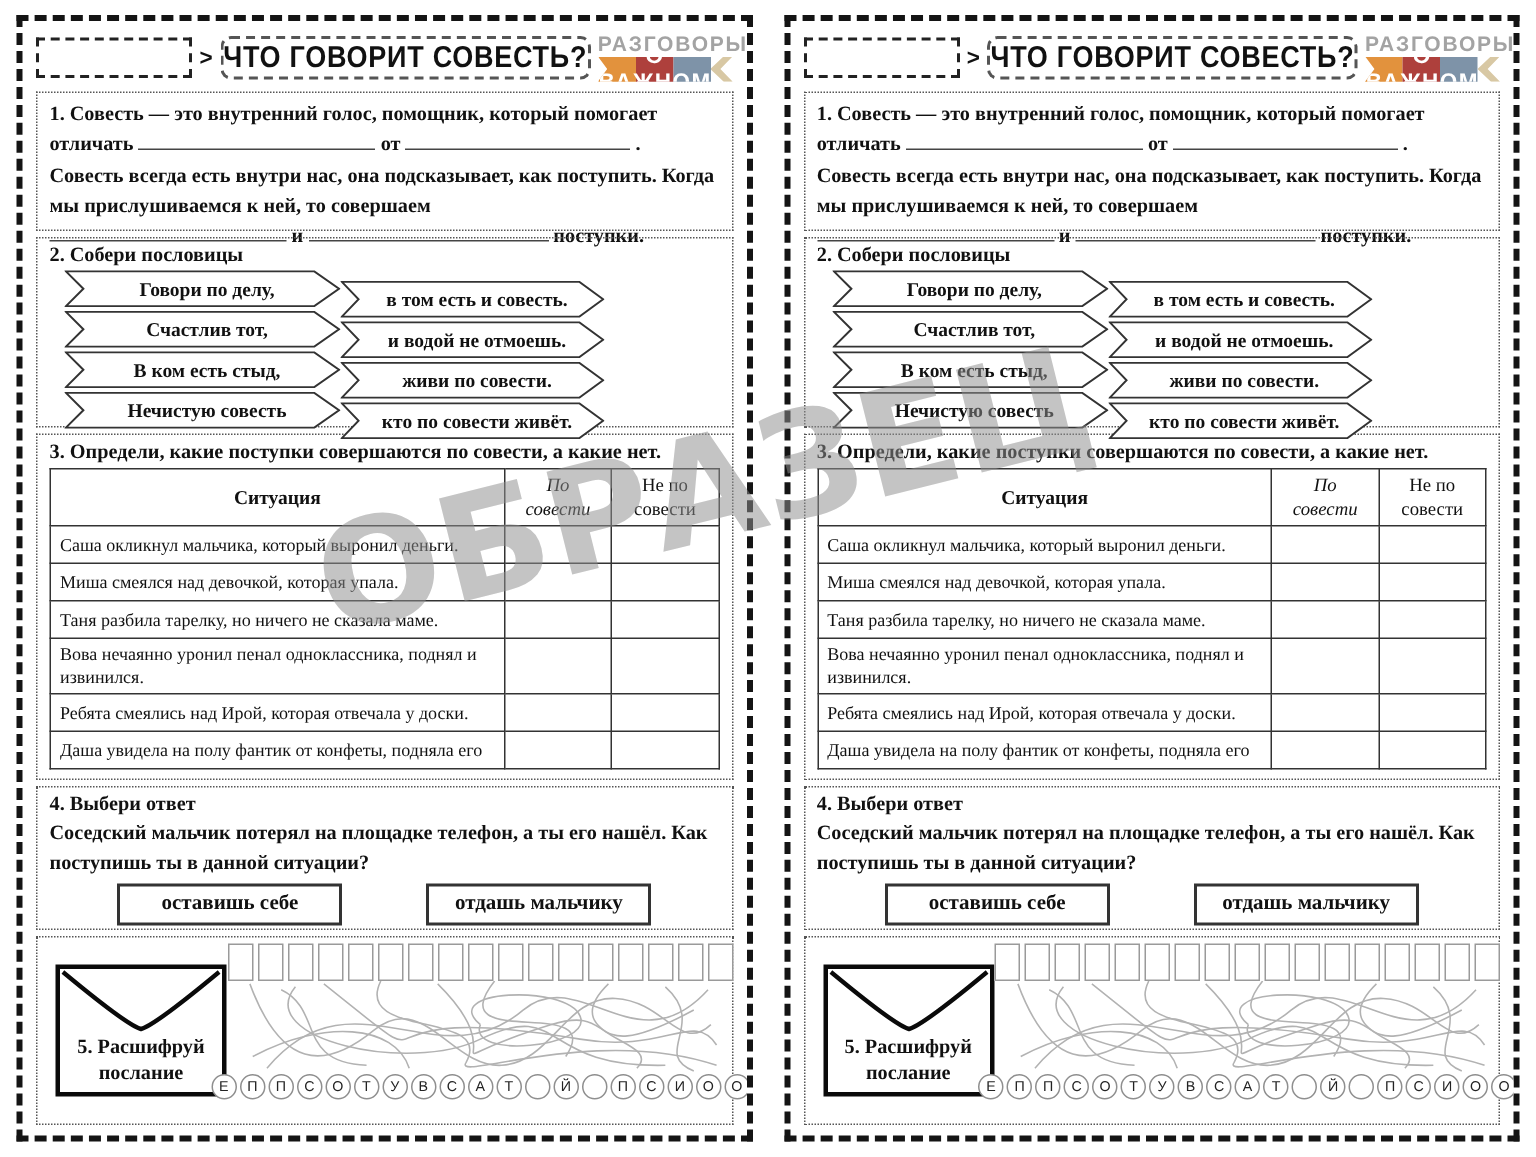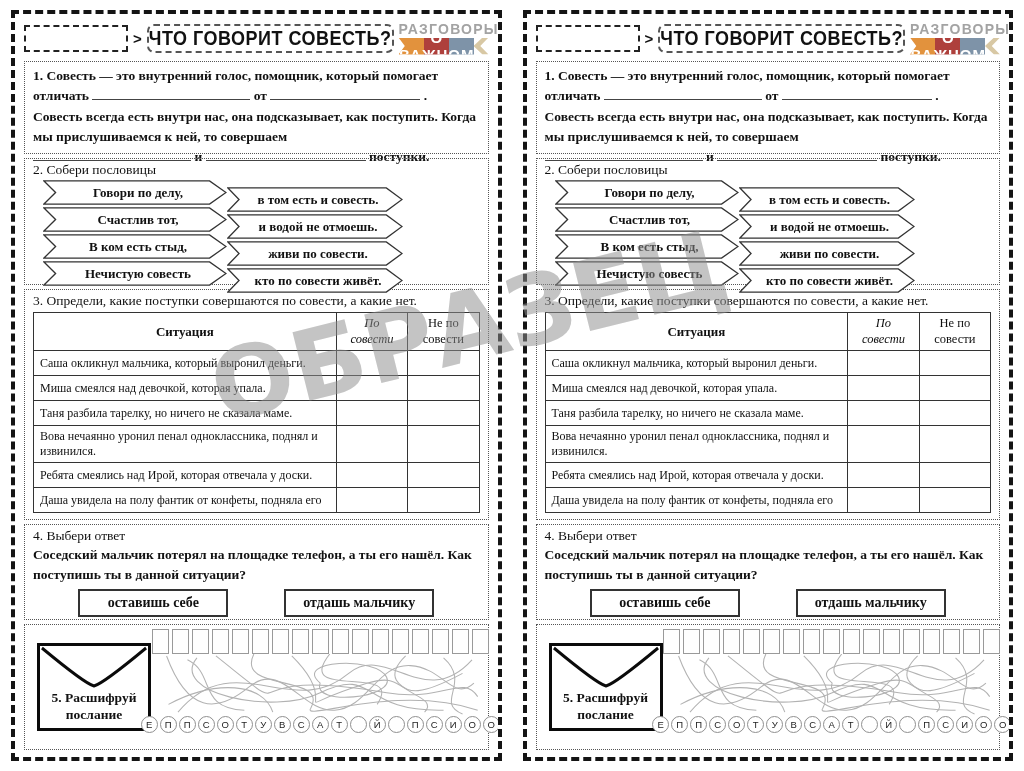--- a/index.html
+++ b/index.html
@@ -16,21 +16,21 @@
   .title{font-family:"Liberation Sans",sans-serif;font-weight:bold;font-size:18px;letter-spacing:.5px;display:inline-block;transform:scaleY(1.12);}
   .logo{width:90px;flex:none;text-align:center;font-family:"Liberation Sans",sans-serif;}
   .logo-top{font-size:14px;font-weight:bold;letter-spacing:1.2px;color:#a3a3a3;line-height:1.15;}
   .ribbon{position:relative;height:17px;display:flex;clip-path:polygon(0 0,100% 0,100% 100%,0 100%,7% 50%);}
   .seg{flex:1;}
   .chev{flex:none;width:15px;clip-path:polygon(60% 0,0 50%,60% 100%,100% 100%,45% 50%,100% 0);}
   .logo-bottom{position:absolute;left:0;top:0;width:85%;height:100%;display:flex;align-items:center;justify-content:center;color:#fff;font-weight:bold;font-size:15px;letter-spacing:1px;}
 
   
   .sec{border:1px dotted #555;margin-top:4px;padding:3px 8px;box-sizing:border-box;flex:none;}
-  .sec-title{font-weight:normal;font-size:13.5px;}
+  .sec-title{font-weight:bold;font-size:13.5px;}
 
   
   .sec1{height:93px;}
   .s1text{margin:1px 0;font-weight:bold;font-size:13.5px;line-height:1.5;}
   .blank{display:inline-block;border-bottom:1.4px solid #444;height:12px;vertical-align:baseline;}
   .b1{width:158px;} .b2{width:150px;} .b3{width:158px;} .b4{width:160px;}
 
   
   .sec2{height:127px;}
   .proverbs{display:flex;padding:2px 2px 0 10px;}

